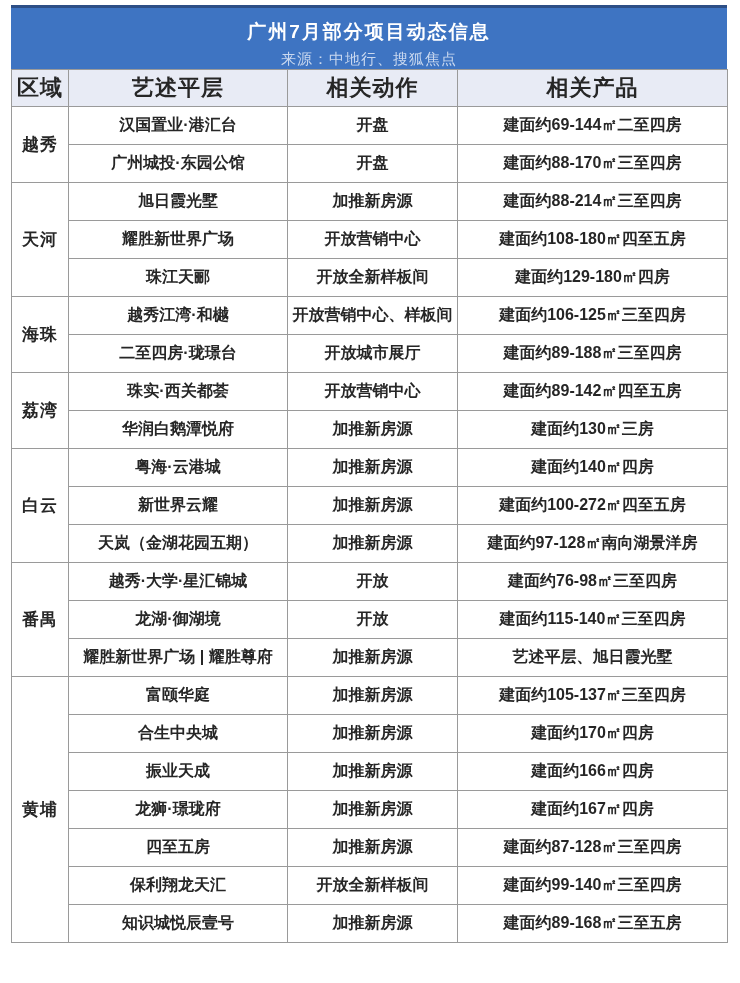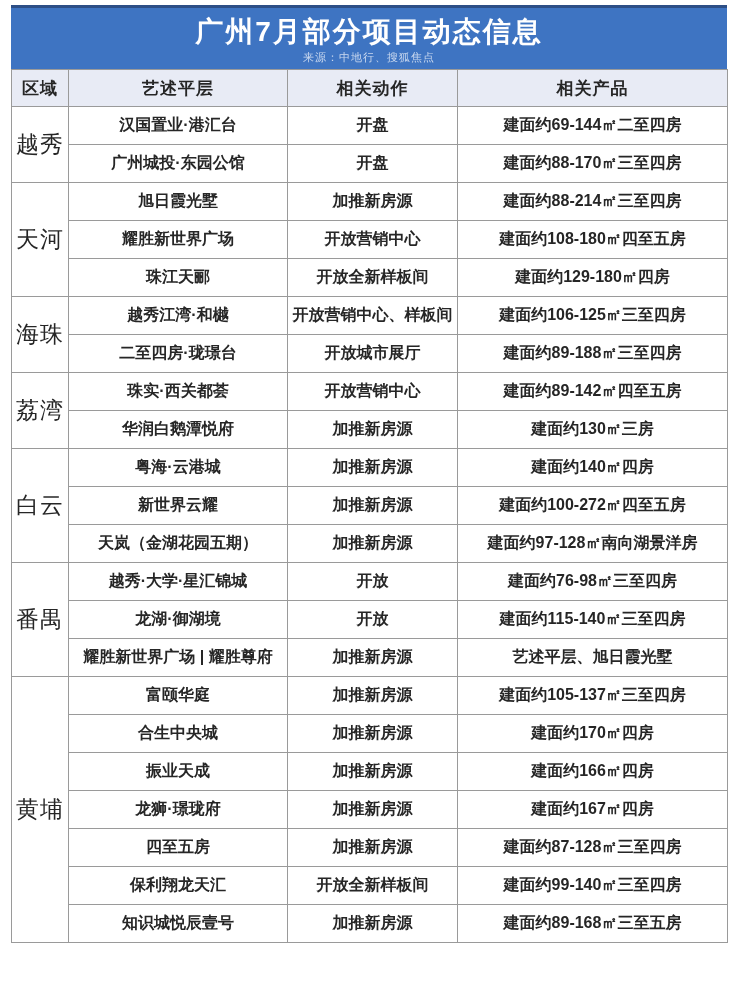--- a/index.html
+++ b/index.html
@@ -19,27 +19,27 @@
   .title-band{
     box-sizing:border-box;
     background:#3e74c2;
     border-top:3px solid #2d4f86;
     height:64px;
     text-align:center;
     color:#ffffff;
     padding-top:9px;
   }
   .title-band .title{
-    font-size:28px;
+    font-size:19px;
     font-weight:700;
     letter-spacing:2px;
     line-height:30px;
   }
   .title-band .source{
-    font-size:11px;
+    font-size:15px;
     color:#c9d8ef;
     margin-top:3px;
     letter-spacing:1px;
   }
   table{
     width:716px;
     border-collapse:collapse;
     table-layout:fixed;
   }
   th,td{
@@ -48,33 +48,33 @@
     vertical-align:middle;
     color:#262626;
     overflow:hidden;
     white-space:nowrap;
     padding:0 2px;
     box-sizing:border-box;
   }
   thead th{
     background:#e8ebf5;
     height:37px;
-    font-size:17px;
+    font-size:22px;
     font-weight:700;
     letter-spacing:1px;
   }
   tbody td{
     background:#ffffff;
     height:38px;
     font-size:16px;
     font-weight:600;
   }
   tbody td.region{
-    font-size:23px;
-    font-weight:400;
+    font-size:17px;
+    font-weight:700;
     letter-spacing:1px;
   }
 </style>
 </head>
 <body>
 
 <div class="sheet">
   <div class="title-band">
     <div class="title">广州7月部分项目动态信息</div>
     <div class="source">来源：中地行、搜狐焦点</div>

